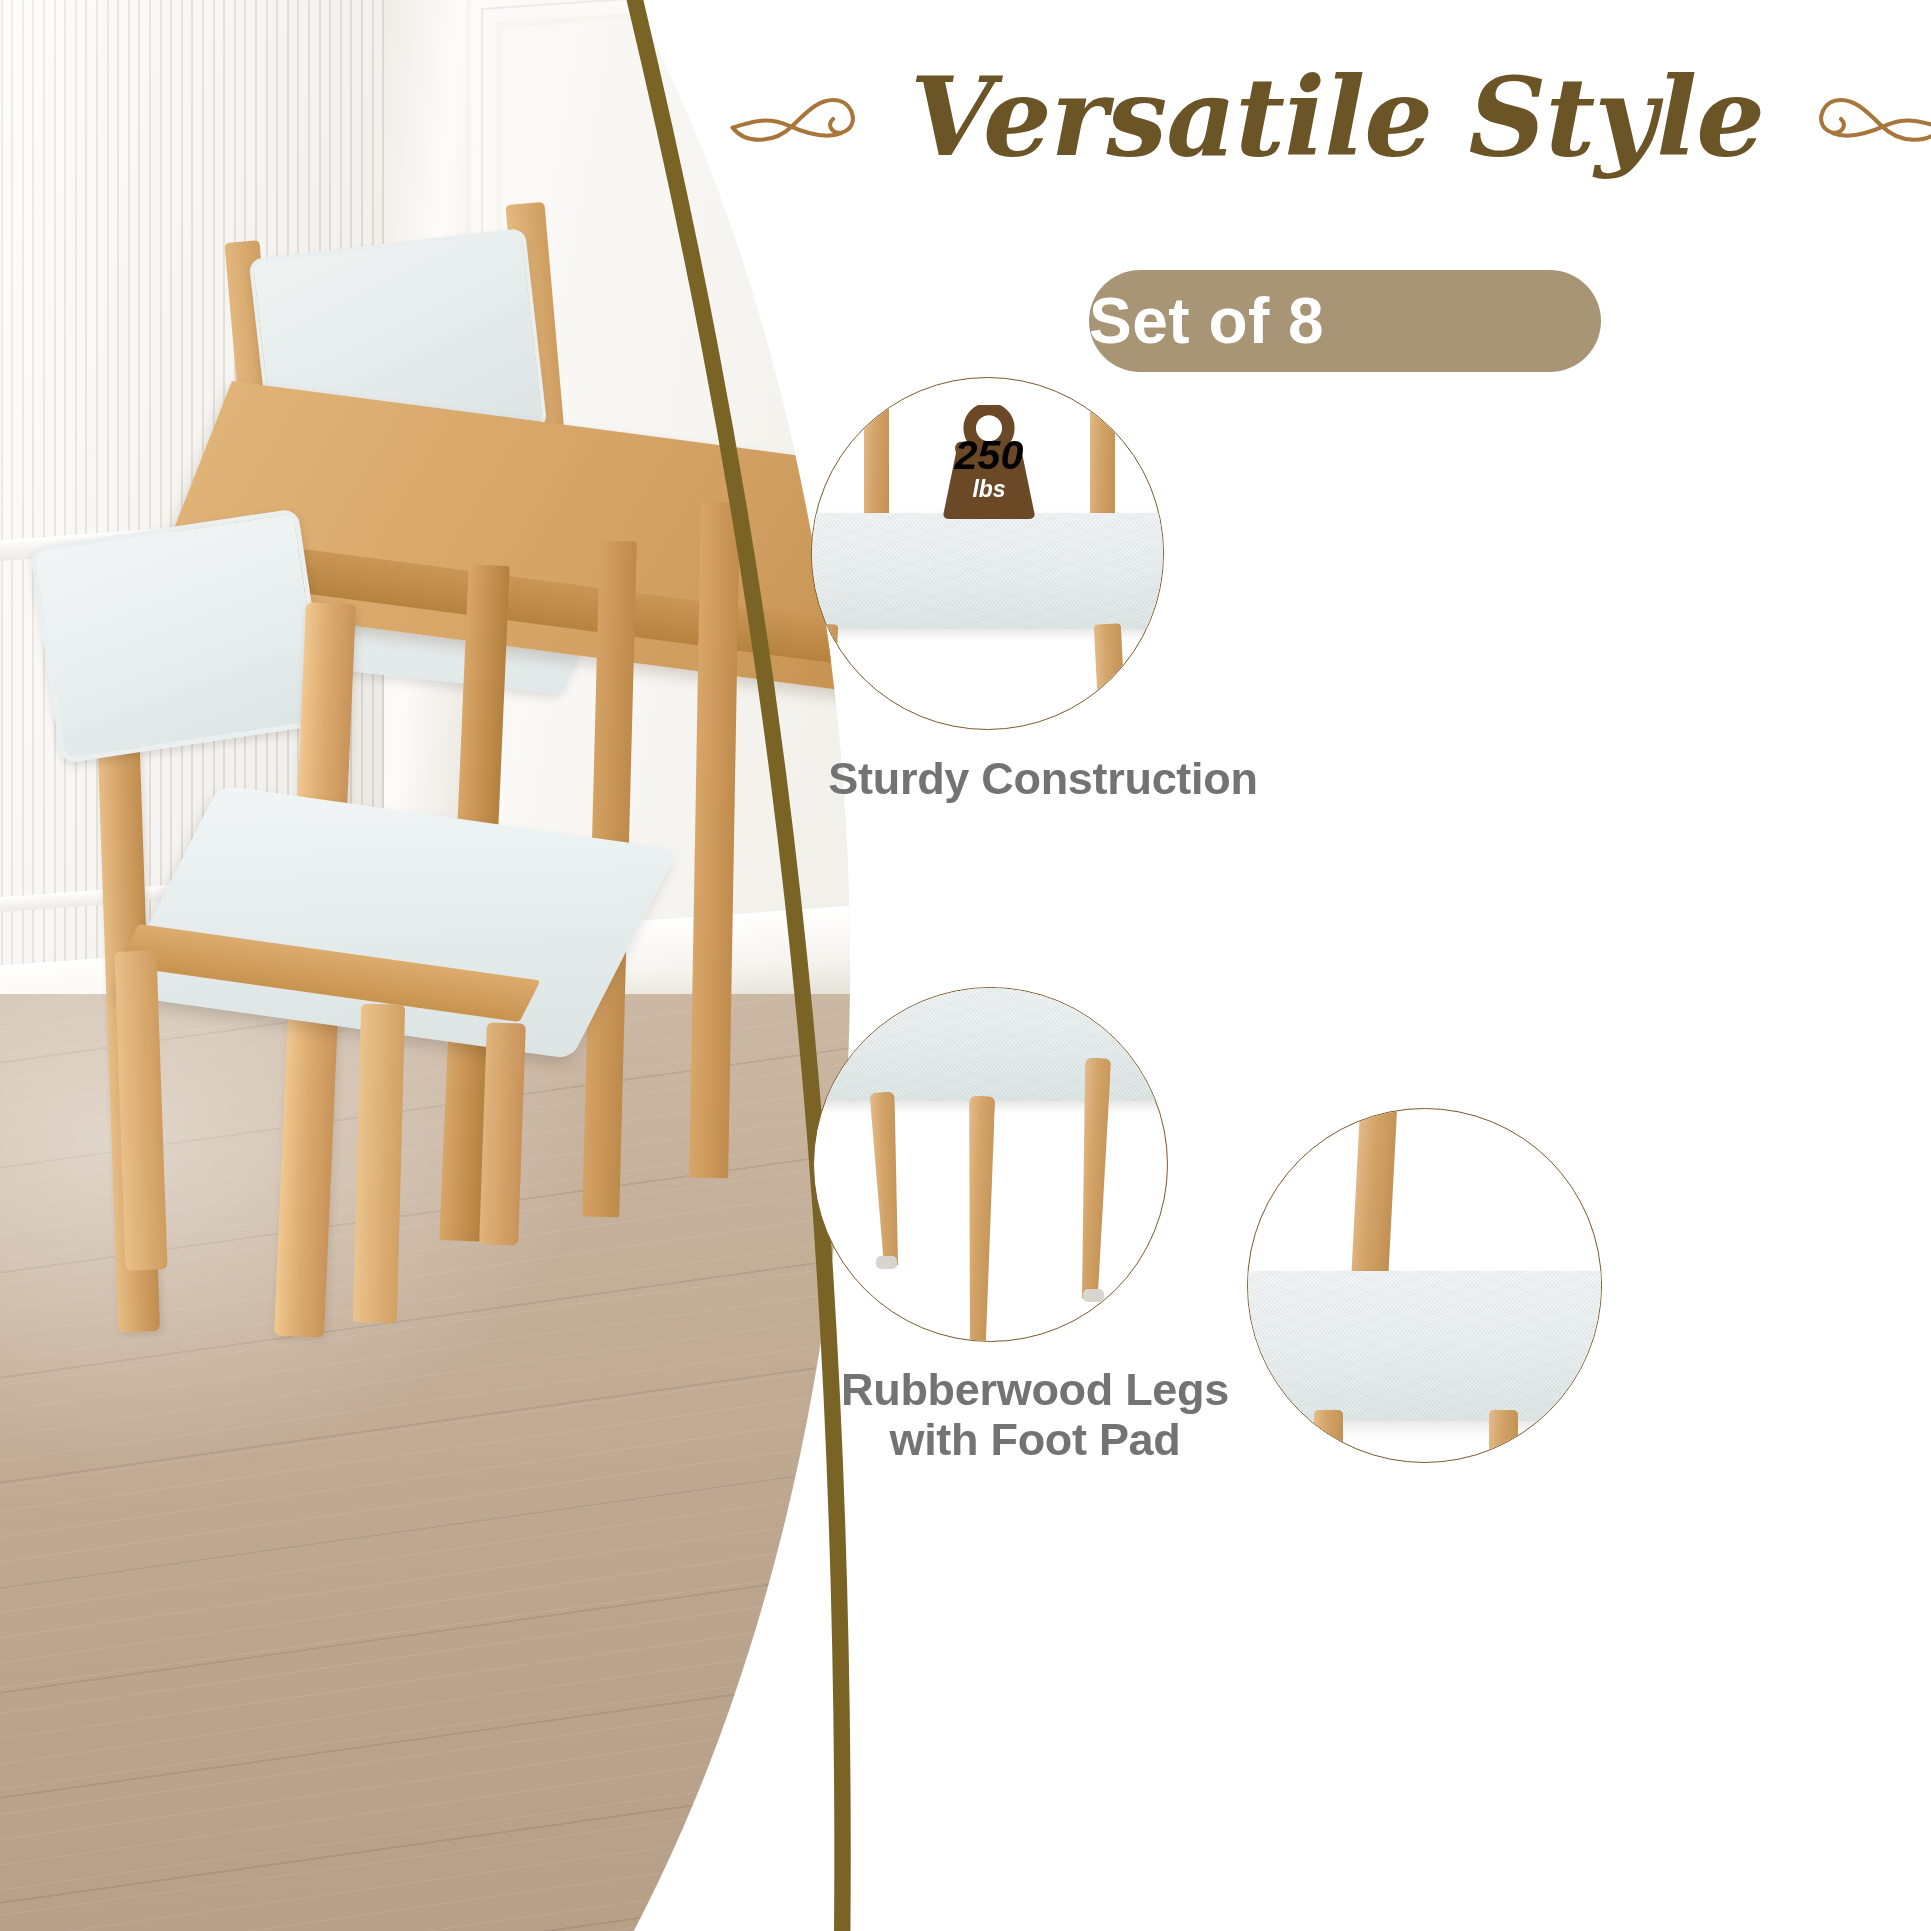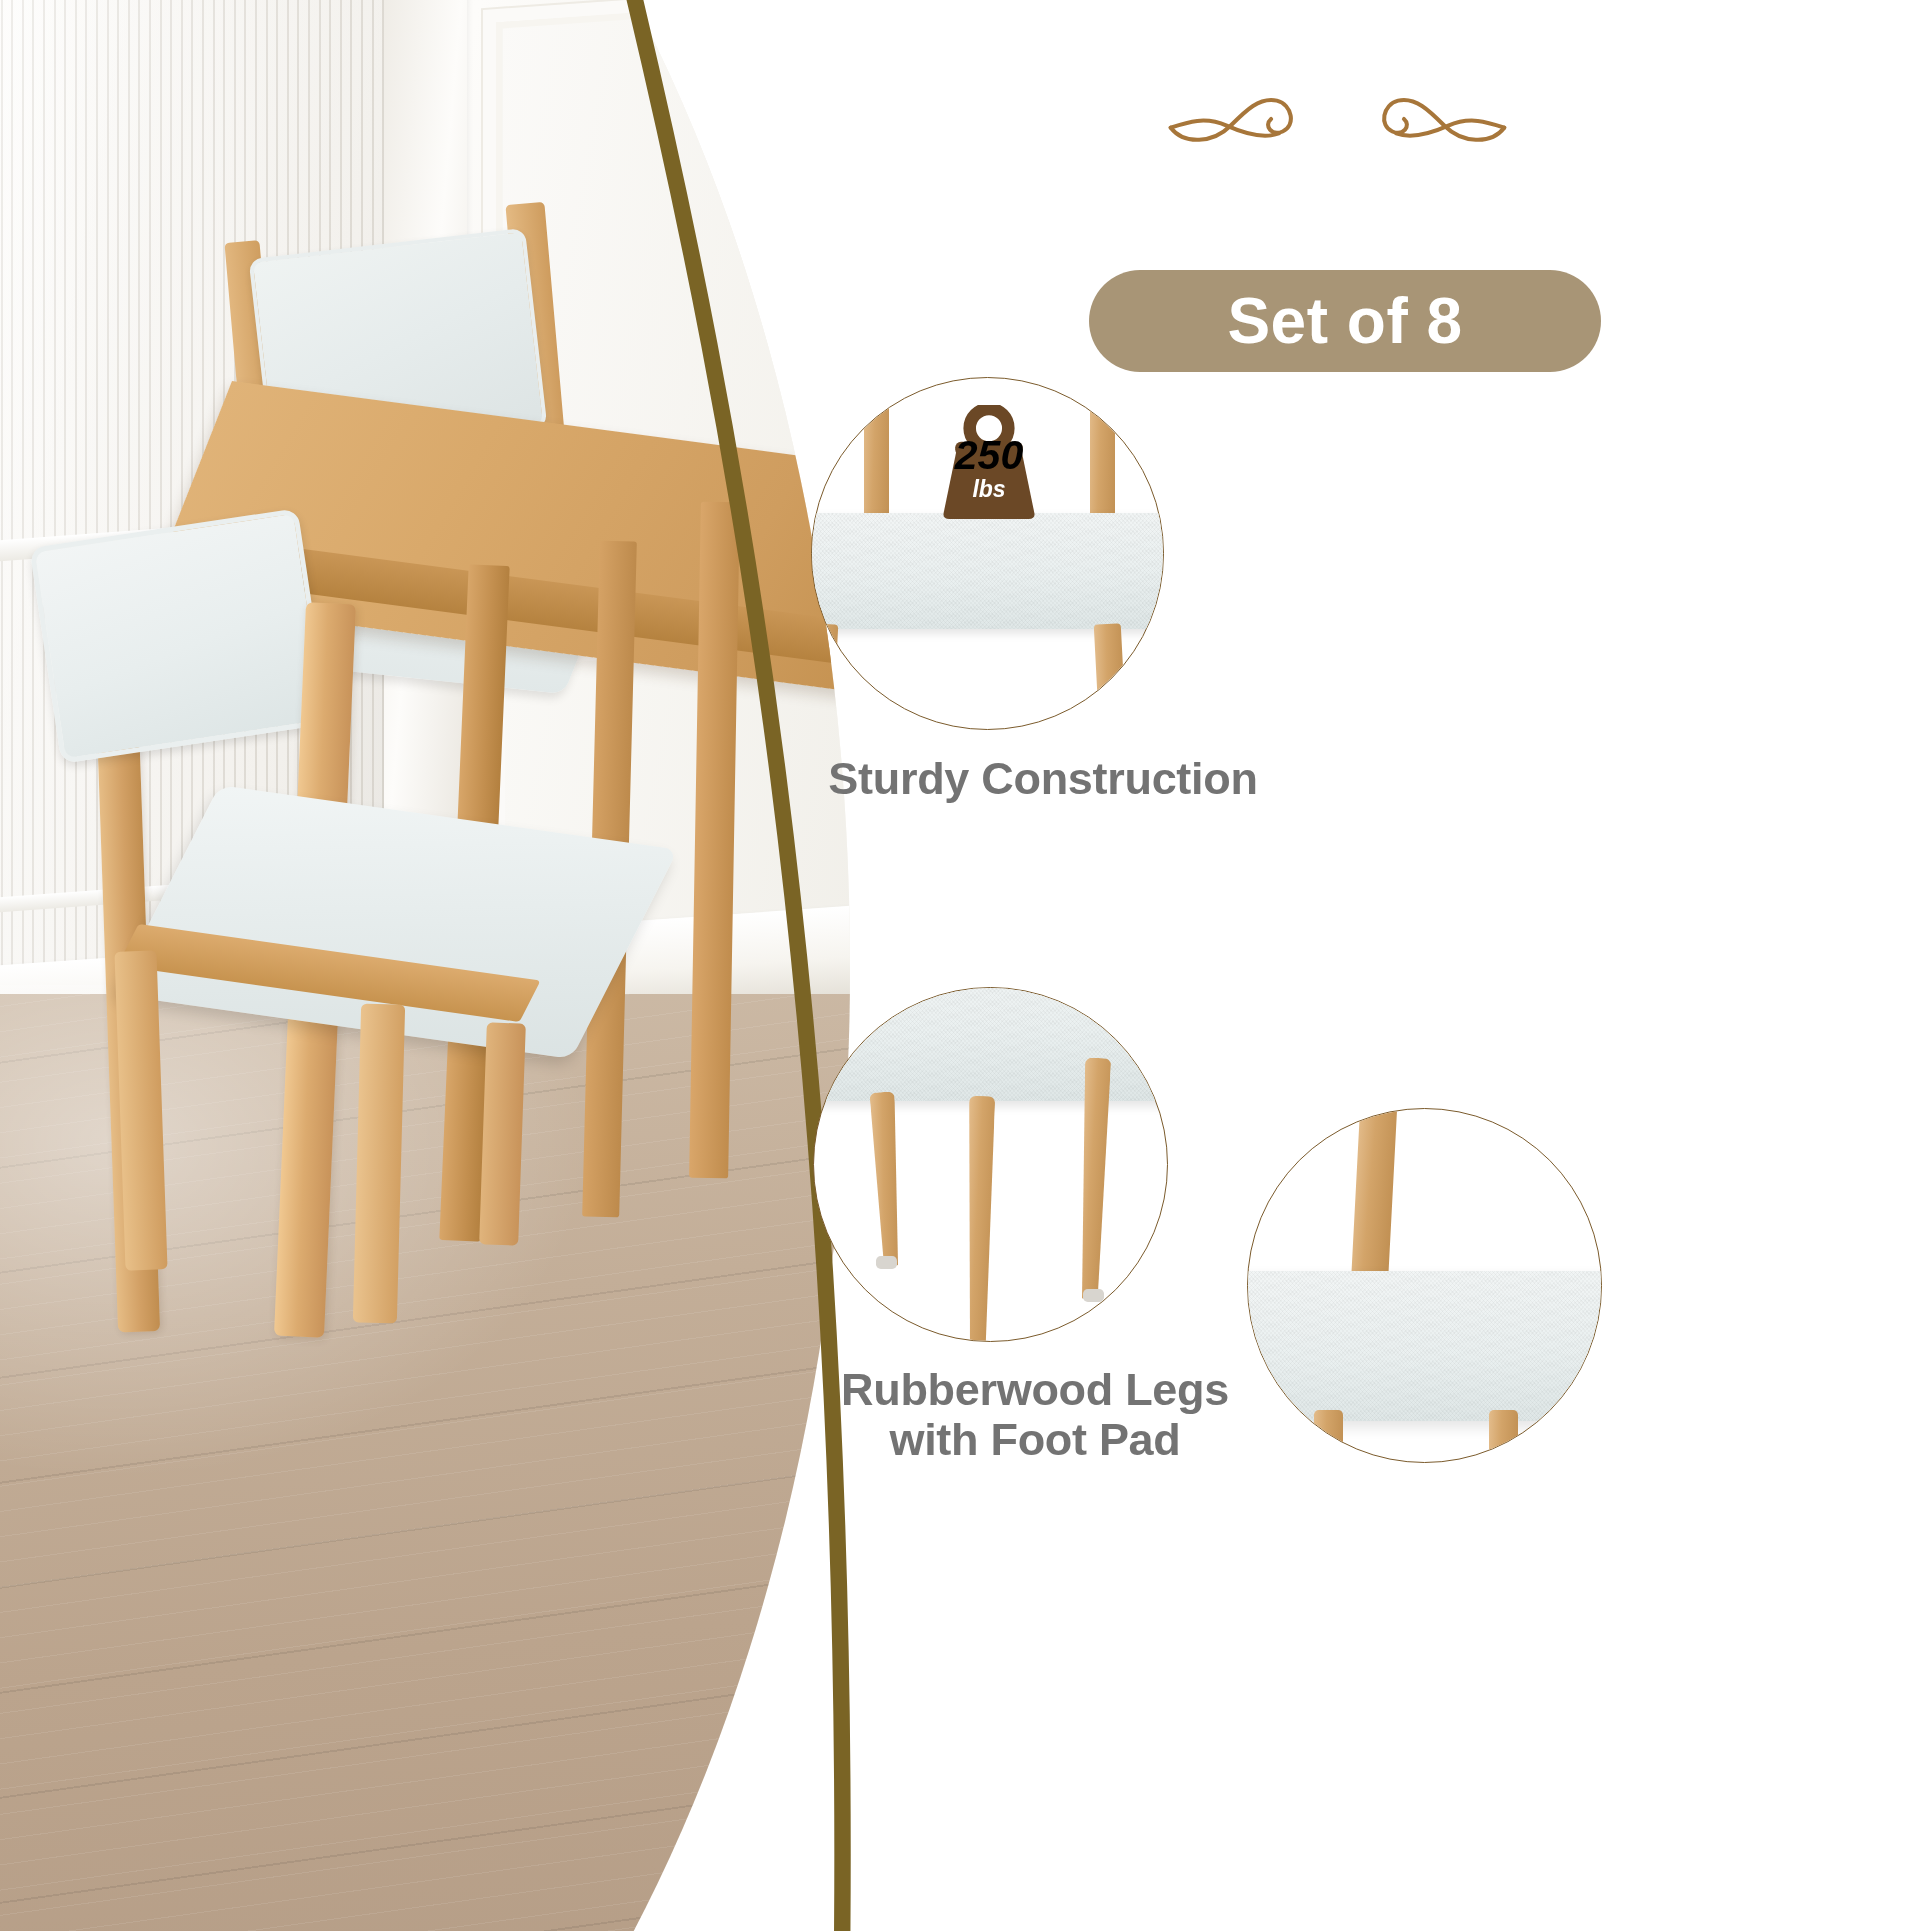--- a/index.html
+++ b/index.html
@@ -220,21 +220,21 @@
     font-weight:bold;font-style:italic;
     font-size:108px;line-height:1.02;
     color:#6B5426;letter-spacing:-1px;white-space:nowrap;
   }
   .flourish{flex:0 0 auto;display:block;}
 
   
   .badge{
     position:absolute;left:220px;top:270px;width:512px;height:102px;
     background:#A89576;border-radius:58px;
-    display:flex;align-items:center;justify-content:center;
+    display:flex;align-items:center;
   }
   .badge-text{
     color:#ffffff;font-size:64px;font-weight:bold;
     letter-spacing:0.5px;line-height:1;
   }
 
   
   .feature{position:absolute;}
   .circle{
     position:relative;border-radius:50%;
@@ -323,20 +323,21 @@
 
     <div class="title-row">
       <svg class="flourish" width="164" height="70" viewBox="0 0 170 72">
         <g fill="none" stroke="#A7763A" stroke-width="4.2" stroke-linecap="round">
           <path d="M8 46 C 22 64, 52 62, 70 44 C 86 28, 100 14, 118 18
                    C 134 22, 138 44, 124 50 C 113 55, 104 44, 112 37"></path>
           <path d="M8 46 C 26 40, 44 34, 66 44 C 84 52, 104 58, 120 52"></path>
         </g>
       </svg>
 
+      <div class="title-text">Versatile Style</div>
 
       <svg class="flourish" width="164" height="70" viewBox="0 0 170 72">
         <g fill="none" stroke="#A7763A" stroke-width="4.2" stroke-linecap="round" transform="translate(170,0) scale(-1,1)">
           <path d="M8 46 C 22 64, 52 62, 70 44 C 86 28, 100 14, 118 18
                    C 134 22, 138 44, 124 50 C 113 55, 104 44, 112 37"></path>
           <path d="M8 46 C 26 40, 44 34, 66 44 C 84 52, 104 58, 120 52"></path>
         </g>
       </svg>
     </div>
 

